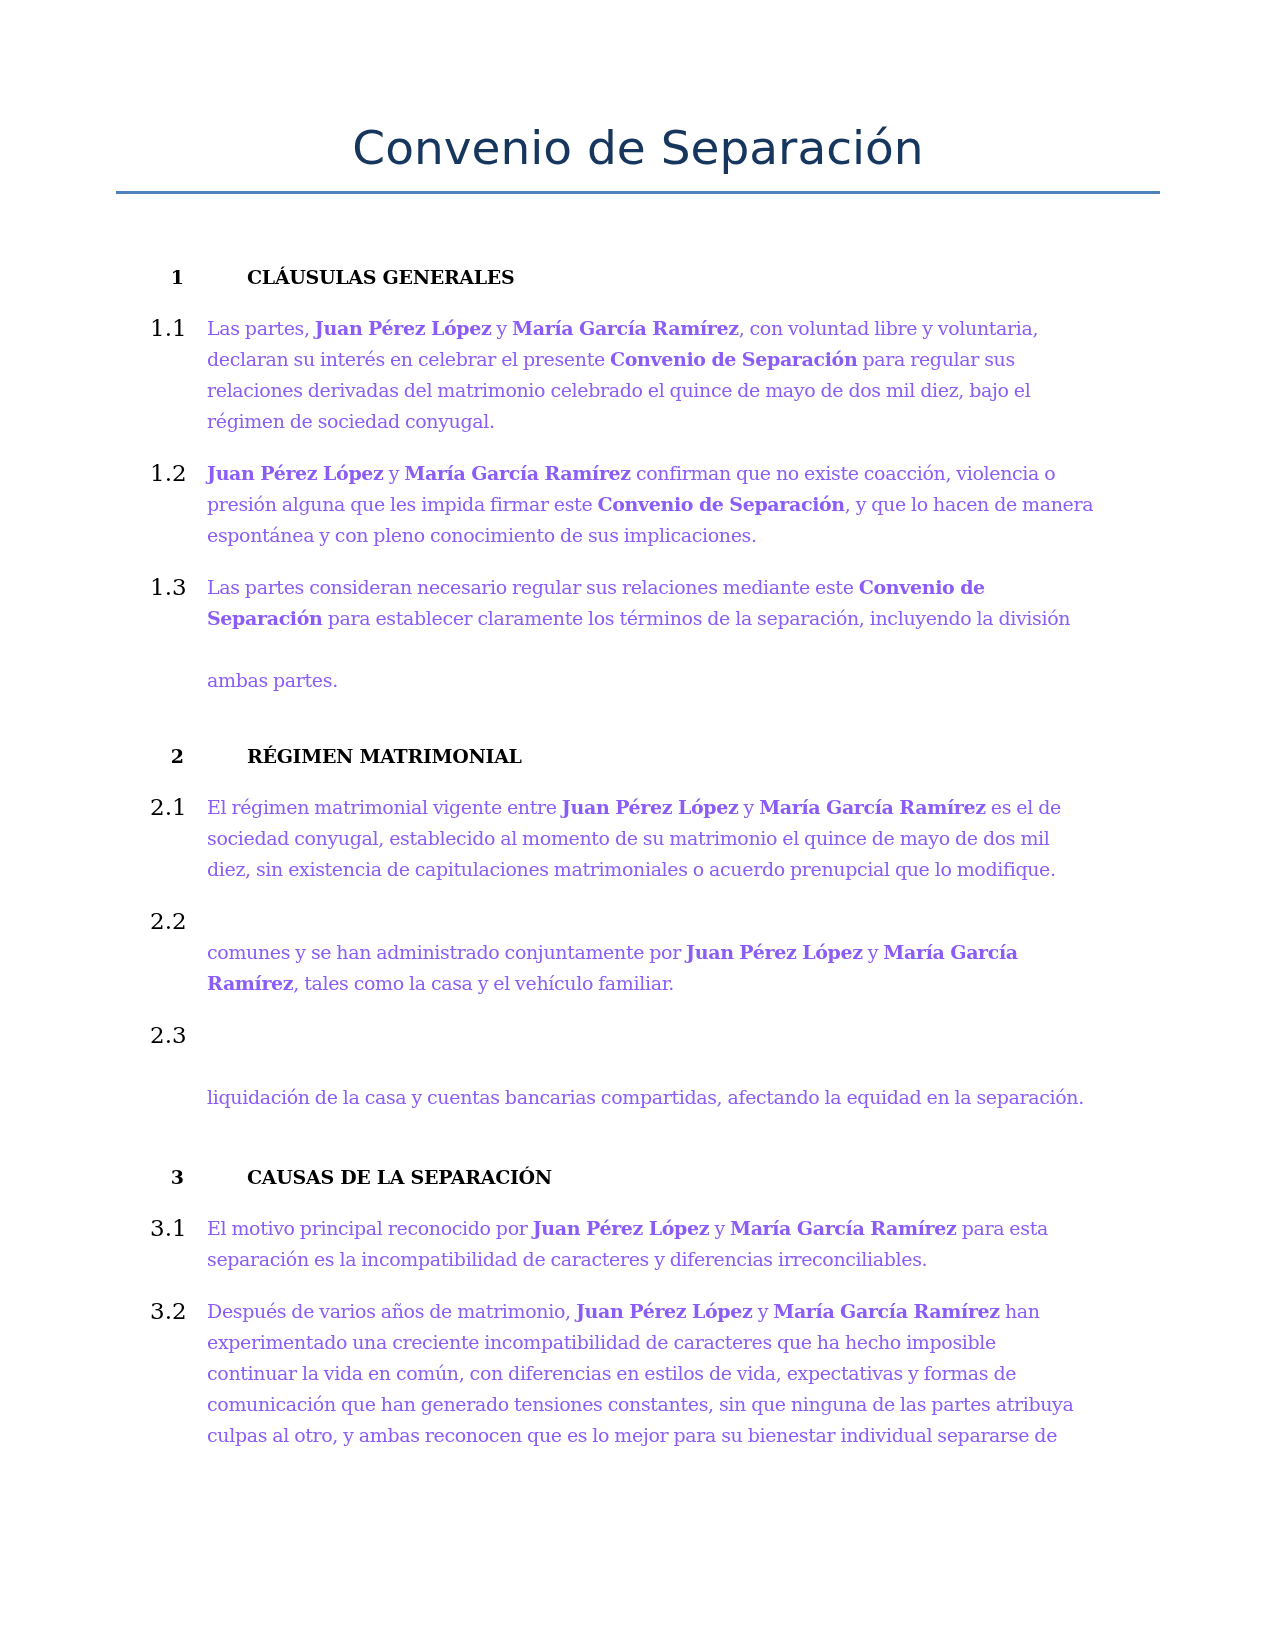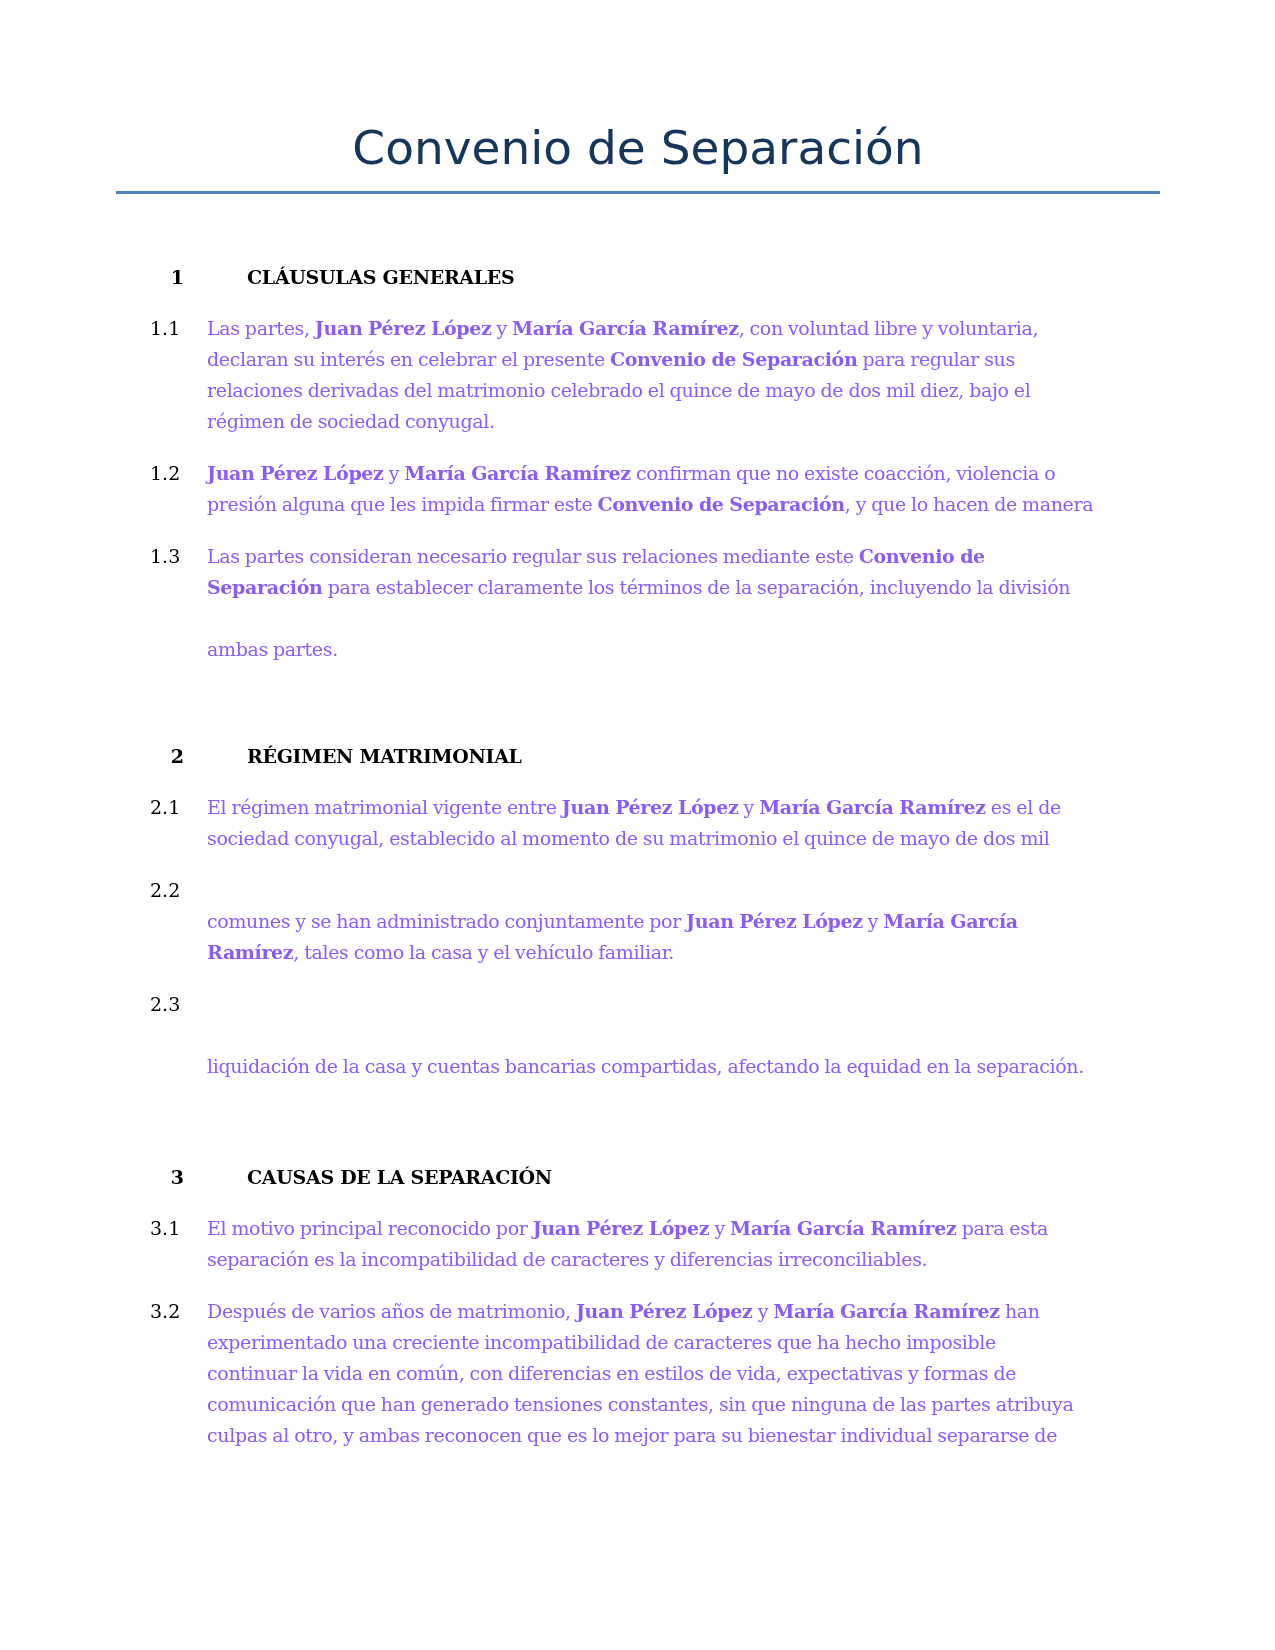--- a/index.html
+++ b/index.html
@@ -20,21 +20,21 @@
     .heading {
       position: relative; height: 30px;
       font-family: "DejaVu Serif", serif; font-weight: bold;
       font-size: 19px; line-height: 30px; color: #000;
     }
     .heading .num { position: absolute; left: 160px; width: 24px; text-align: right; }
     .heading .txt { position: absolute; left: 207px; letter-spacing: -0.3px; margin-left: 40px; }
     .clause { position: relative; margin-top: 21px; }
     .clause .num {
       position: absolute; left: 150px; width: 35px; top: 0;
-      font-family: "DejaVu Serif", serif; font-size: 19px; line-height: 31px; color: #000;
+      font-family: "DejaVu Serif", serif; font-size: 23px; line-height: 31px; color: #000;
     }
     .clause .body {
       margin-left: 207px; width: 930px;
       font-family: "DejaVu Serif", serif; font-size: 19px; line-height: 31px; color: #8b5cf6;
       letter-spacing: -0.35px; word-spacing: -0.5px;
     }
     .body b { font-weight: bold; }
   </style>
 </head>
 <body>
@@ -48,38 +48,38 @@
       <span class="num">1</span>
       <span class="txt">CLÁUSULAS GENERALES</span>
     </div>
     <div class="clauses">
         <div class="clause">
           <div class="num">1.1</div>
           <div class="body"><span>Las partes, </span><b>Juan Pérez López</b><span> y </span><b>María García Ramírez</b><span>, con voluntad libre y voluntaria,</span><br><span>declaran su interés en celebrar el presente </span><b>Convenio de Separación</b><span> para regular sus</span><br><span>relaciones derivadas del matrimonio celebrado el quince de mayo de dos mil diez, bajo el</span><br><span>régimen de sociedad conyugal.</span></div>
         </div>
         <div class="clause">
           <div class="num">1.2</div>
-          <div class="body"><b>Juan Pérez López</b><span> y </span><b>María García Ramírez</b><span> confirman que no existe coacción, violencia o</span><br><span>presión alguna que les impida firmar este </span><b>Convenio de Separación</b><span>, y que lo hacen de manera</span><br></div>
+          <div class="body"><b>Juan Pérez López</b><span> y </span><b>María García Ramírez</b><span> confirman que no existe coacción, violencia o</span><br><span>presión alguna que les impida firmar este </span><b>Convenio de Separación</b><span>, y que lo hacen de manera</span><br><span>espontánea y con pleno conocimiento de sus implicaciones.</span></div>
         </div>
         <div class="clause">
           <div class="num">1.3</div>
           <div class="body"><span>Las partes consideran necesario regular sus relaciones mediante este </span><b>Convenio de</b><br><b>Separación</b><span> para establecer claramente los términos de la separación, incluyendo la división</span><br><br><span>ambas partes.</span></div>
         </div>
       </div>
   </div>
 
   <div class="section" style="top:741px;">
     <div class="heading">
       <span class="num">2</span>
       <span class="txt">RÉGIMEN MATRIMONIAL</span>
     </div>
     <div class="clauses">
         <div class="clause">
           <div class="num">2.1</div>
-          <div class="body"><span>El régimen matrimonial vigente entre </span><b>Juan Pérez López</b><span> y </span><b>María García Ramírez</b><span> es el de</span><br><span>sociedad conyugal, establecido al momento de su matrimonio el quince de mayo de dos mil</span><br></div>
+          <div class="body"><span>El régimen matrimonial vigente entre </span><b>Juan Pérez López</b><span> y </span><b>María García Ramírez</b><span> es el de</span><br><span>sociedad conyugal, establecido al momento de su matrimonio el quince de mayo de dos mil</span><br><span>diez, sin existencia de capitulaciones matrimoniales o acuerdo prenupcial que lo modifique.</span></div>
         </div>
         <div class="clause">
           <div class="num">2.2</div>
           <div class="body"><br><span>comunes y se han administrado conjuntamente por </span><b>Juan Pérez López</b><span> y </span><b>María García</b><br><b>Ramírez</b><span>, tales como la casa y el vehículo familiar.</span></div>
         </div>
         <div class="clause">
           <div class="num">2.3</div>
           <div class="body"><br><br><span>liquidación de la casa y cuentas bancarias compartidas, afectando la equidad en la separación.</span></div>
         </div>
       </div>

